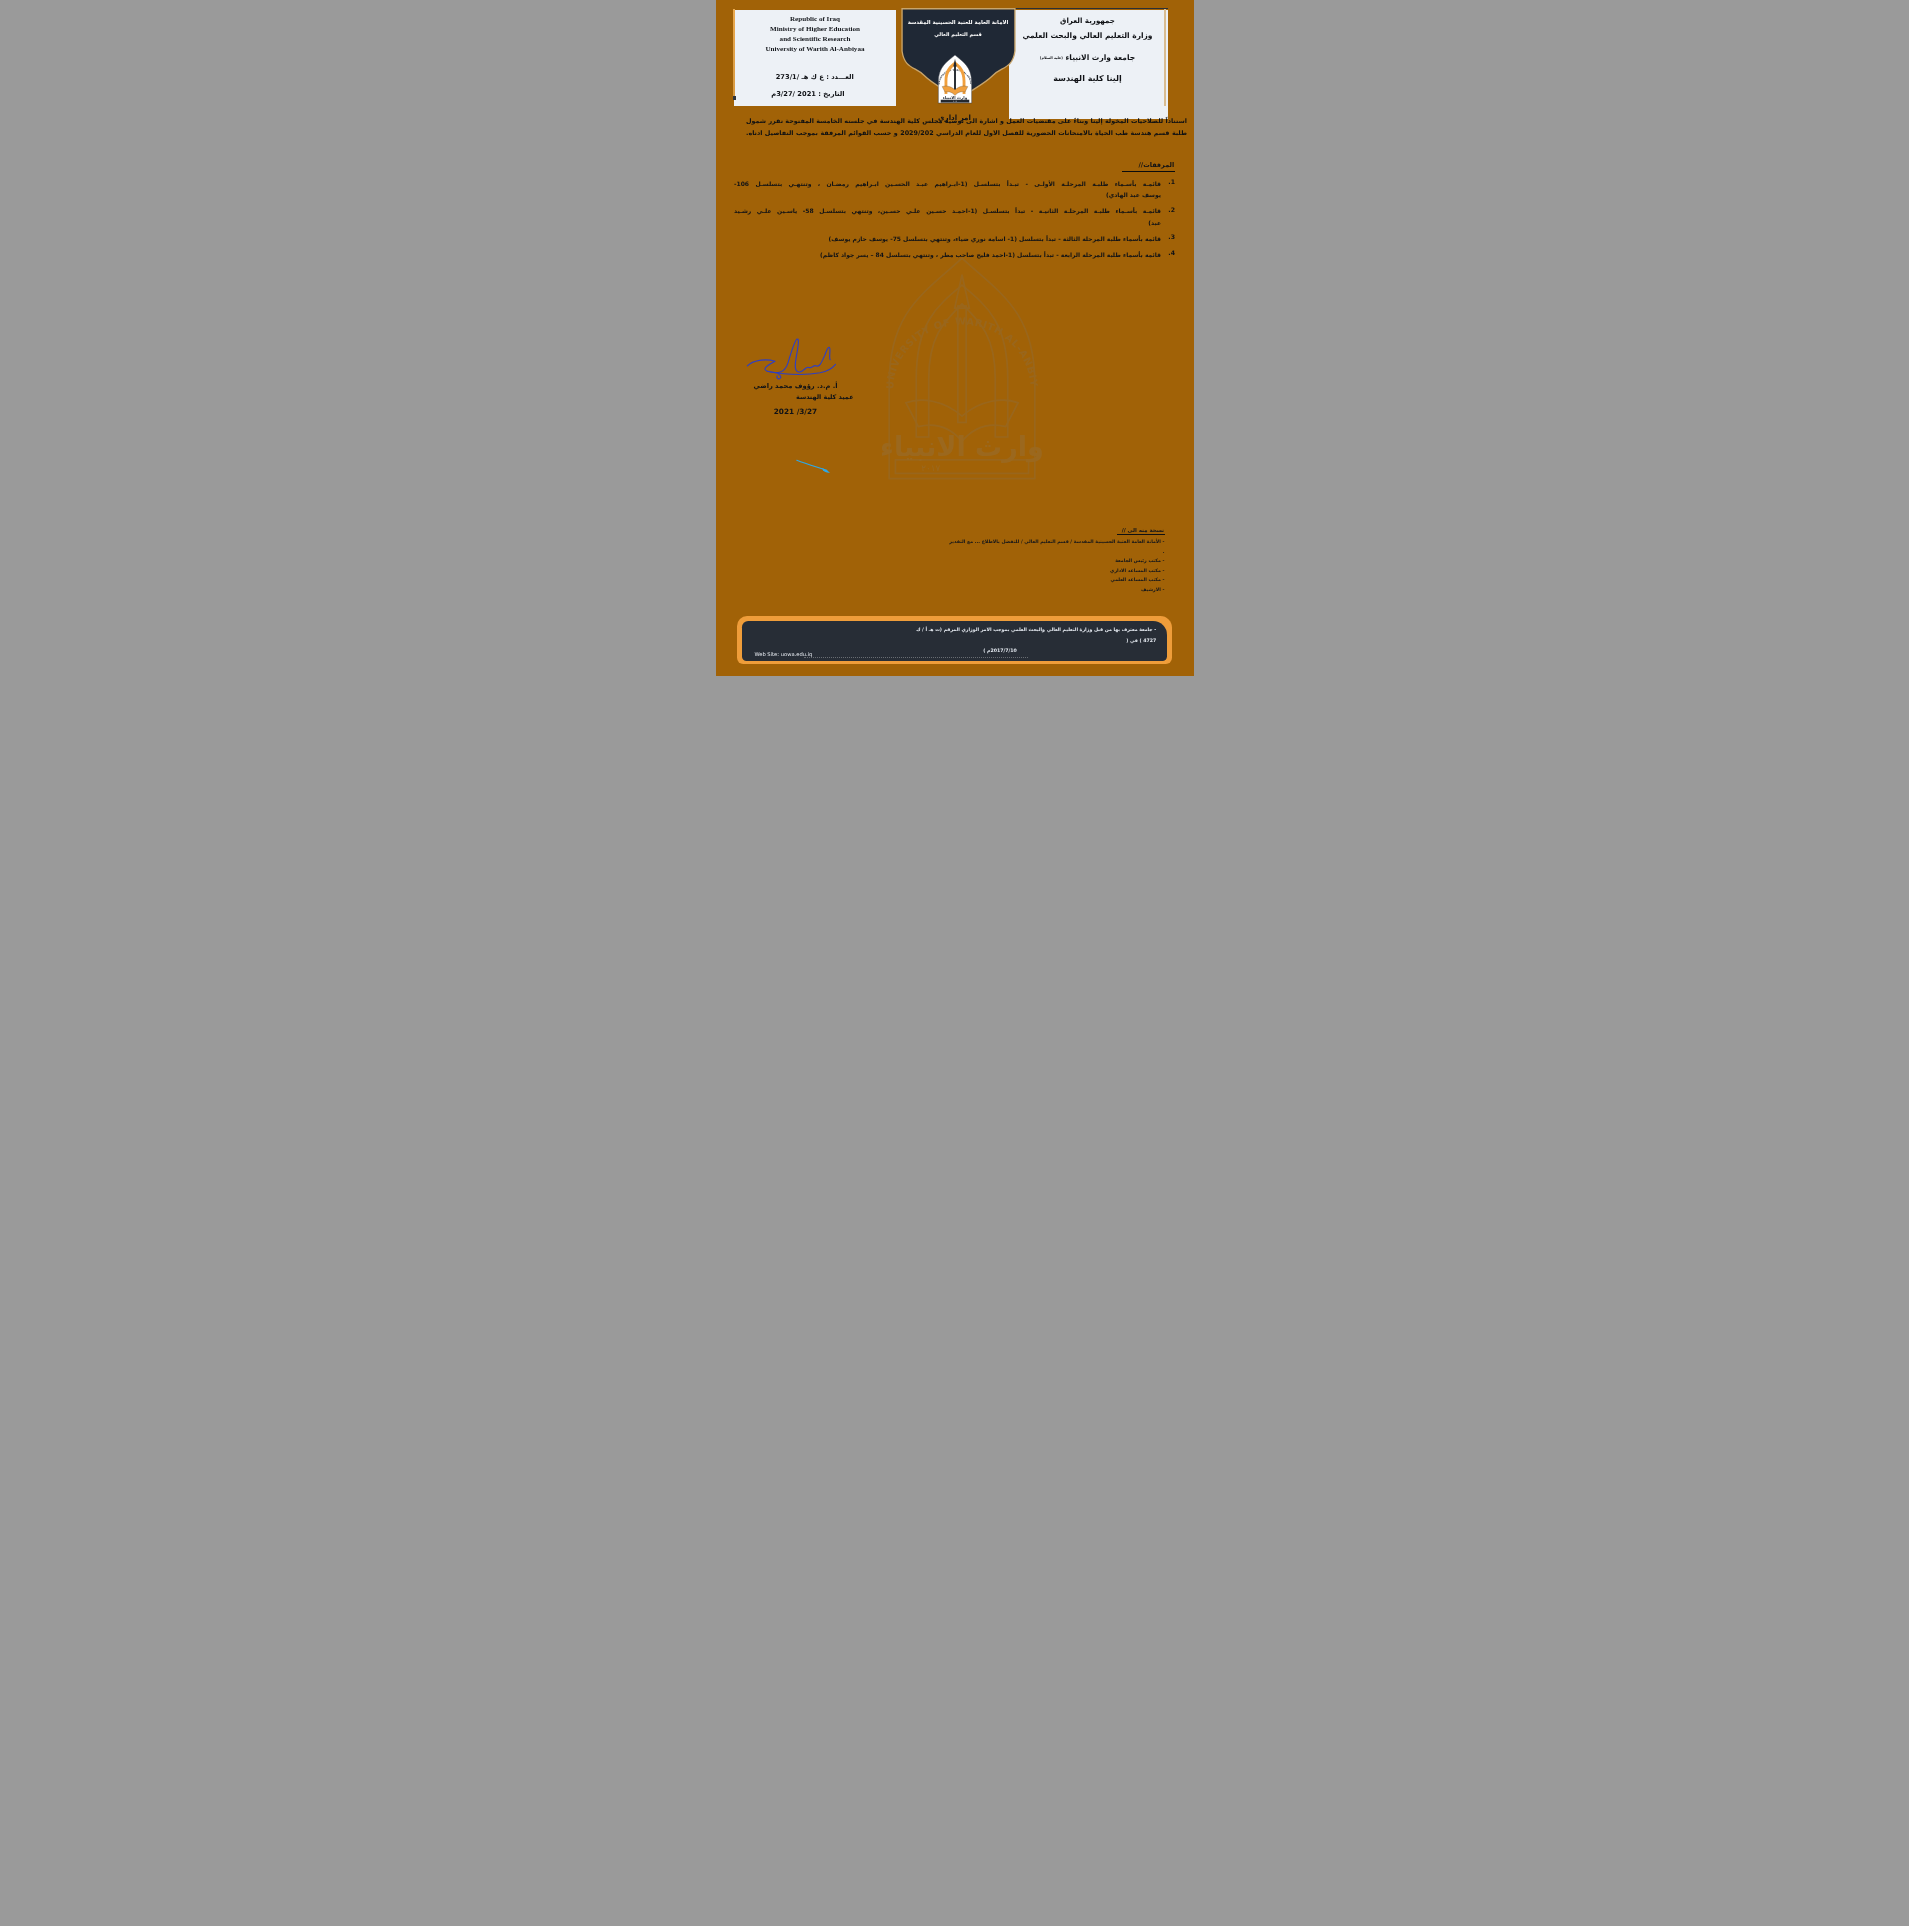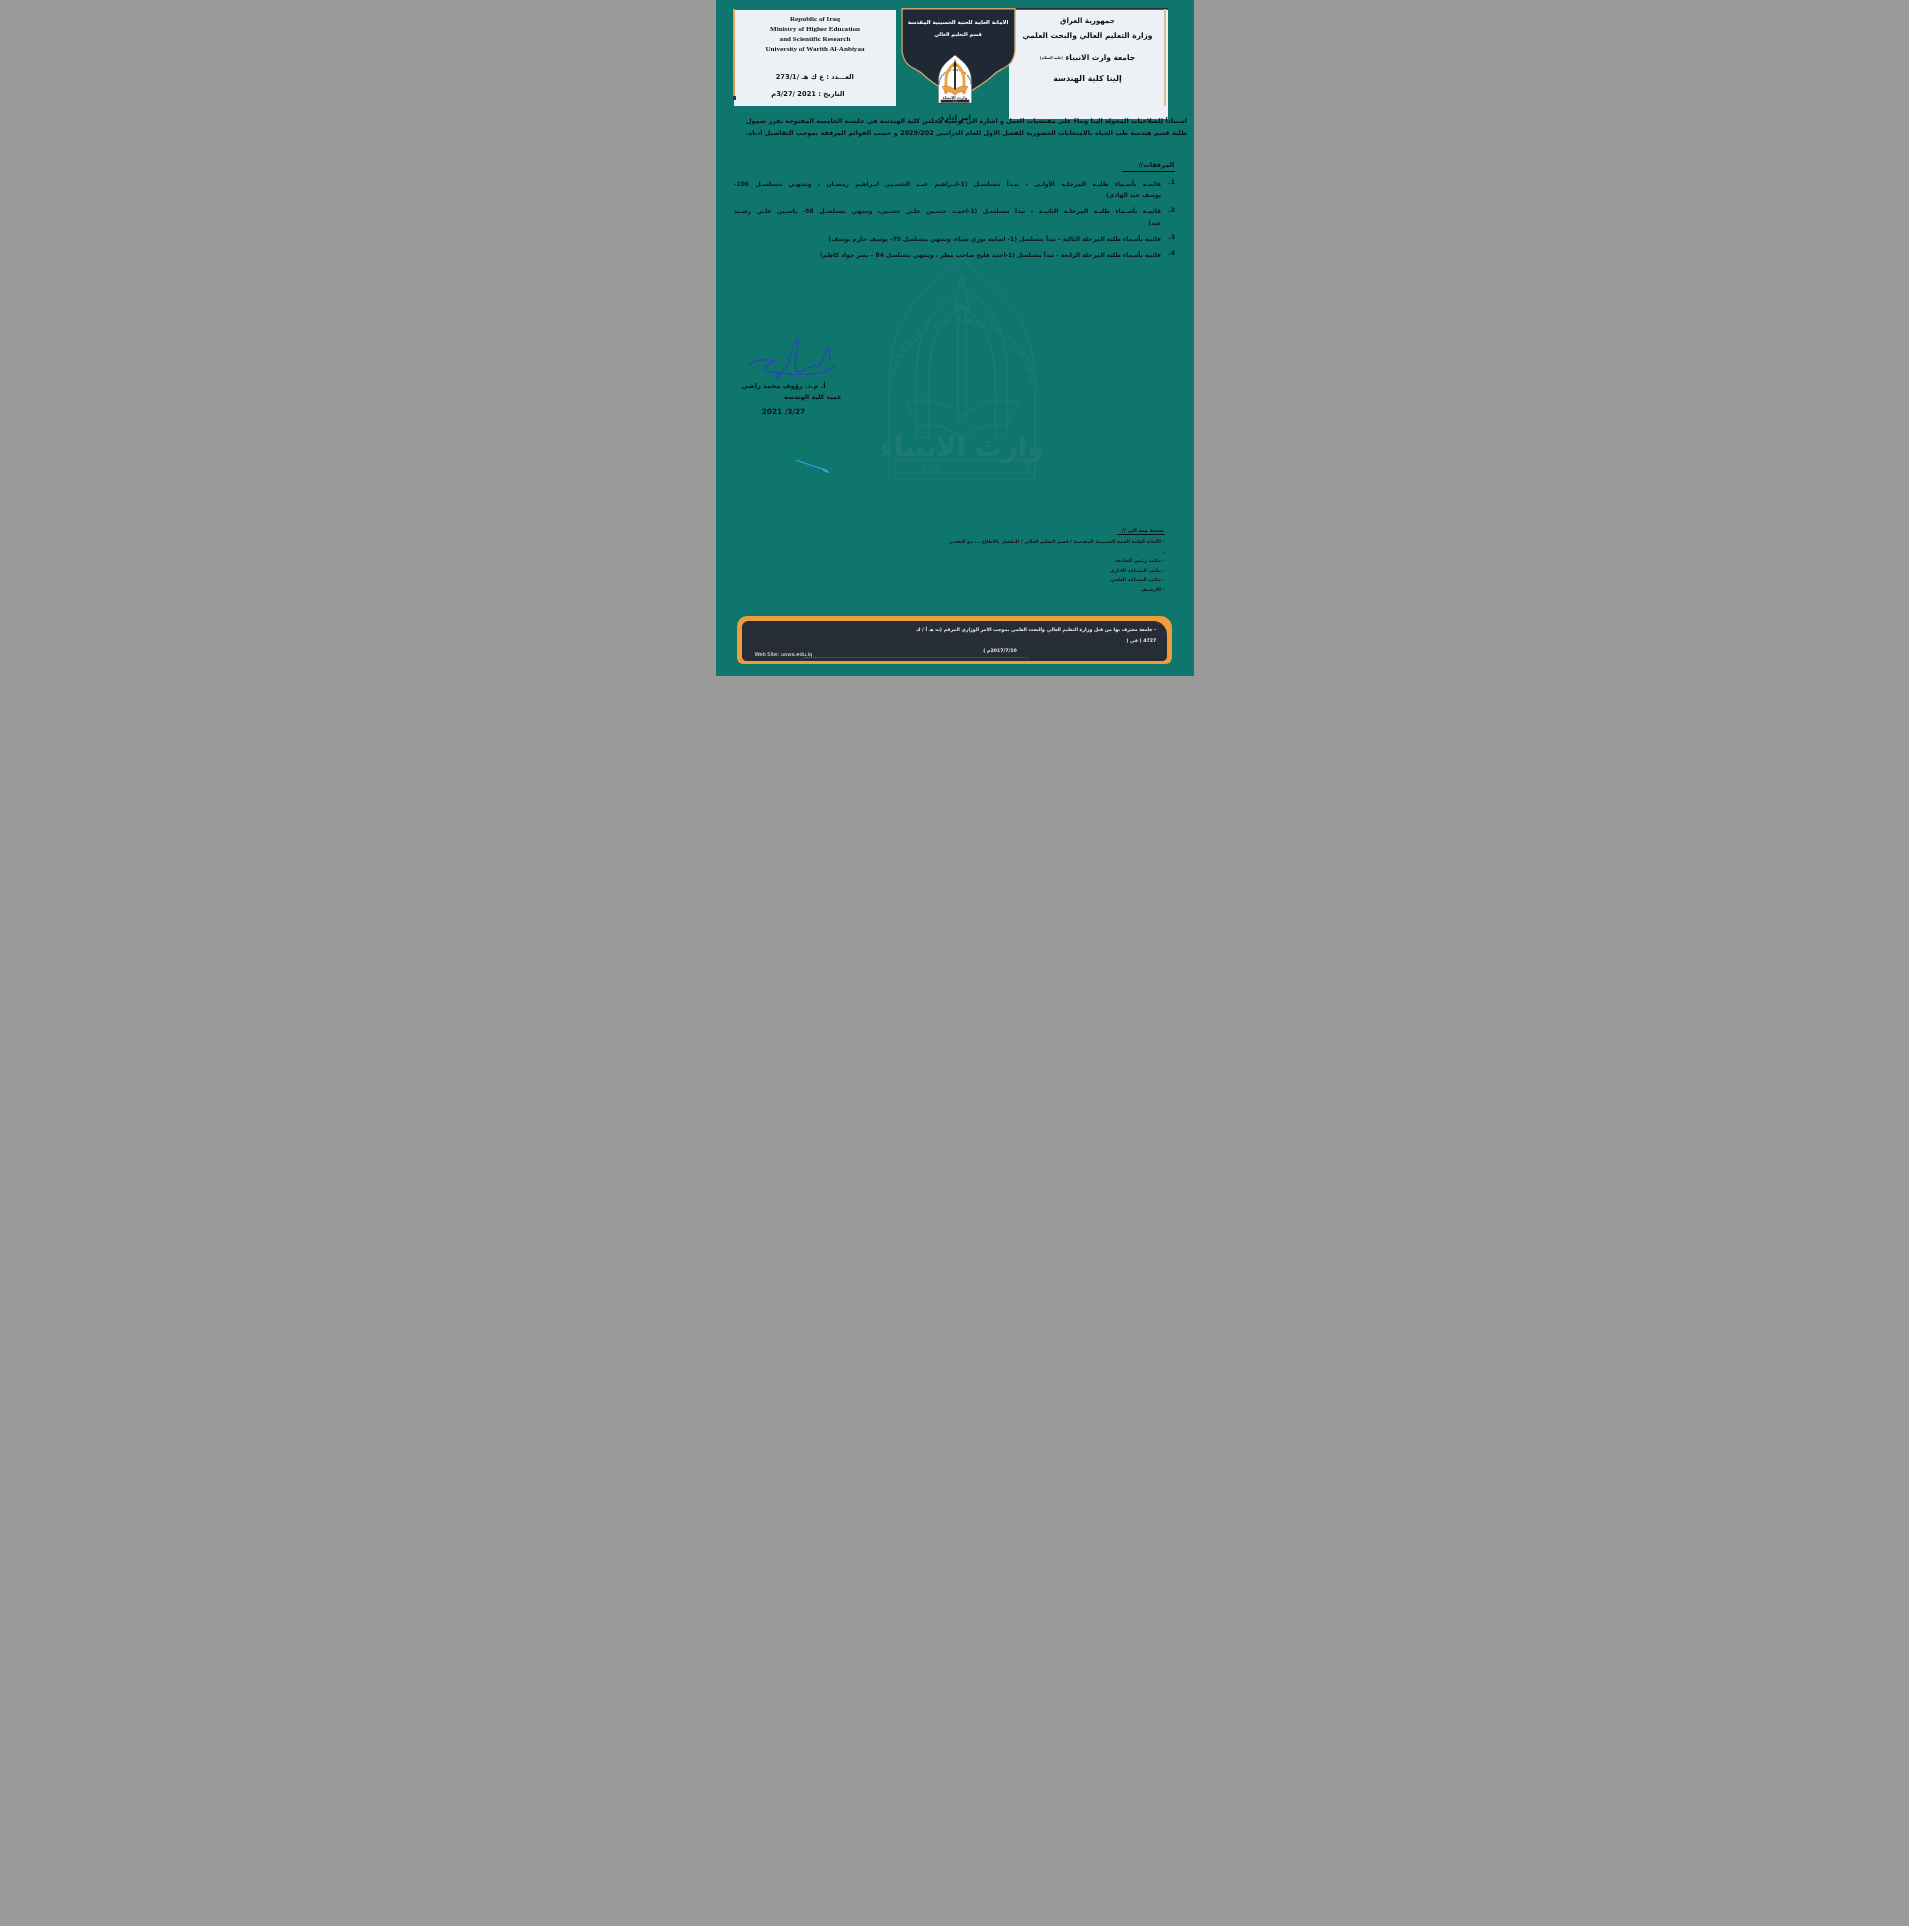--- a/index.html
+++ b/index.html
@@ -1,16 +1,16 @@
 <!DOCTYPE html>
 <html lang="ar" style="font-size:6.2px"><head>
 <meta charset="utf-8">
 <style>
   html,body{margin:0;padding:0;background:#9a9a9a;}
-  .page{position:relative;width:478px;height:676px;margin:0 auto;background:#0f766e;
+  .page{position:relative;width:478px;height:676px;margin:0 auto;background:#a16207;
         font-family:"DejaVu Sans",sans-serif;color:#101216;overflow:hidden;}
   .abs{position:absolute;}
 
   
   .tint{background:#edf1f6;}
   
   .topline{background:#2b3037;height:1.2px;}
   .lstrip{background:linear-gradient(180deg,#eaa94e,#d89a41);width:2.7px;}
   .lcap{background:#2f353c;width:3.9px;height:3.5px;}
   .rstrip{background:#d9bd92;width:2.3px;}
@@ -195,21 +195,21 @@
   <div class="abs" style="left:29px;top:336px;">
     <svg width="96" height="46" viewBox="0 0 250 120">
       <g stroke="#2f3fc2" stroke-width="3" fill="none" stroke-linecap="round" stroke-linejoin="round">
         <path d="M6,78 C20,64 52,58 78,66 C60,76 42,86 58,92 C86,100 104,96 112,70 C122,36 130,10 136,8 C142,6 138,30 134,52 C130,74 128,92 140,94 C152,96 158,78 166,82 C174,86 178,74 186,78 C194,82 200,68 208,50 C212,40 216,28 220,30 C224,32 218,56 222,62"></path>
         <path d="M58,92 C100,100 150,104 196,96 C216,92 228,84 236,74"></path>
         <path d="M84,96 C90,102 96,106 92,110 C88,114 80,110 84,104"></path>
       </g>
     </svg>
   </div>
 
-  <div class="abs sig-block" style="left:10px;top:382px;">
+  <div class="abs sig-block" style="left:22px;top:382px;">
     <div class="sig-name">أ. م.د. رؤوف محمد راضي</div>
     <div class="sig-title" style="margin-top:3.1px;">عميد كلية الهندسة</div>
     <div class="sig-date" style="margin-top:6.2px;">2021 /3/27</div>
   </div>
 
   <div class="abs" style="left:79px;top:458px;">
     <svg width="39" height="17.3" viewBox="0 0 100 45">
       <path d="M4,6 C30,16 58,24 82,32" stroke="#2da9e9" stroke-width="3" fill="none" stroke-linecap="round"></path>
       <path d="M70,26 C78,30 86,34 90,38 C84,40 76,36 72,32 Z" fill="#2da9e9"></path>
     </svg>

